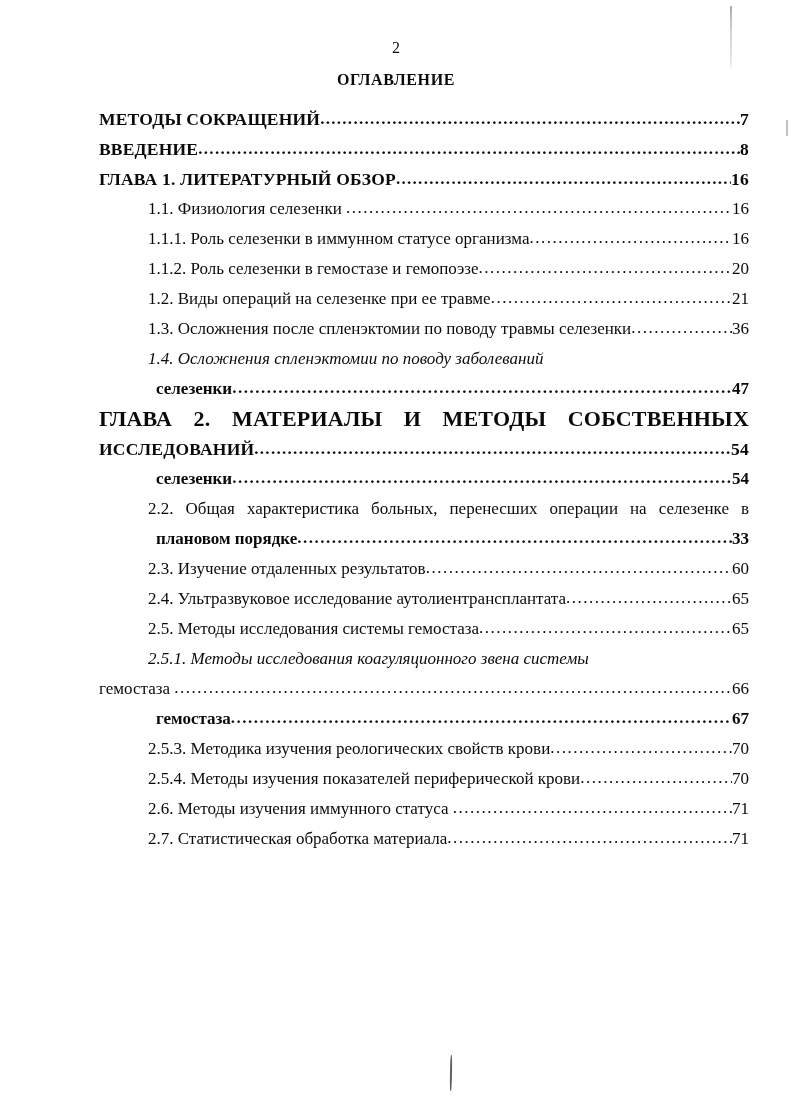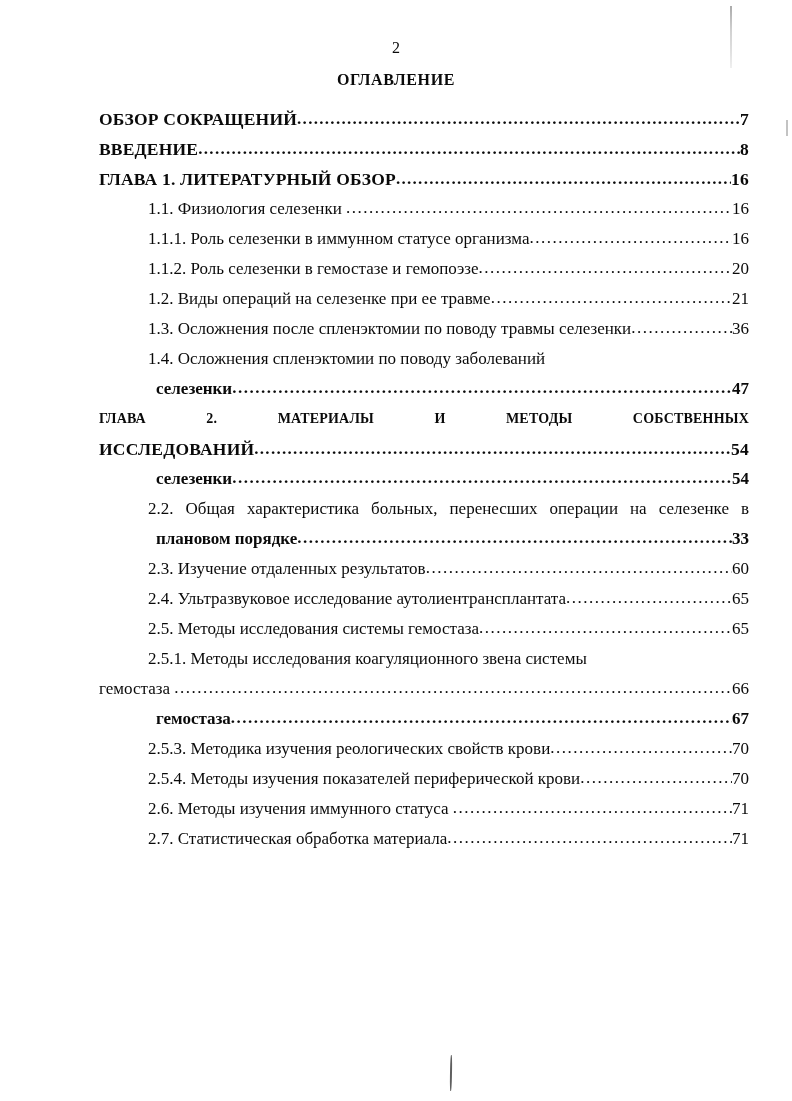--- a/index.html
+++ b/index.html
@@ -117,27 +117,28 @@
 
   
   .justified {
     display: block;
     text-align: justify;
     text-align-last: justify;
     white-space: normal;
   }
   .justified.bold {
     font-weight: bold;
-    font-size: 14px;
+    font-size: 22px;
     letter-spacing: 0.2px;
   }
   
   .plain {
     display: block;
     white-space: nowrap;
+    font-style: italic;
   }
 
   
   .artifact {
     position: absolute;
     background: #6a6a6a;
     opacity: 0.55;
     pointer-events: none;
   }
   .mark-top {
@@ -165,21 +166,21 @@
 
 <div class="page">
 
   <div class="page-folio">2</div>
 
   <div class="doc-title">ОГЛАВЛЕНИЕ</div>
 
   <div class="toc" id="toc-root">
       <div class="toc-line lvl0">
         <span class="entry">
-          <span class="label">ОБЗОР СОКРАЩЕНИЙ</span>
+          <span class="label">МЕТОДЫ СОКРАЩЕНИЙ</span>
           <span class="leader">.......................................................................................................................</span>
           <span class="pageno">7</span>
         </span>
       </div>
       <div class="toc-line lvl0">
         <span class="entry">
           <span class="label">ВВЕДЕНИЕ</span>
           <span class="leader">.......................................................................................................................</span>
           <span class="pageno">8</span>
         </span>

